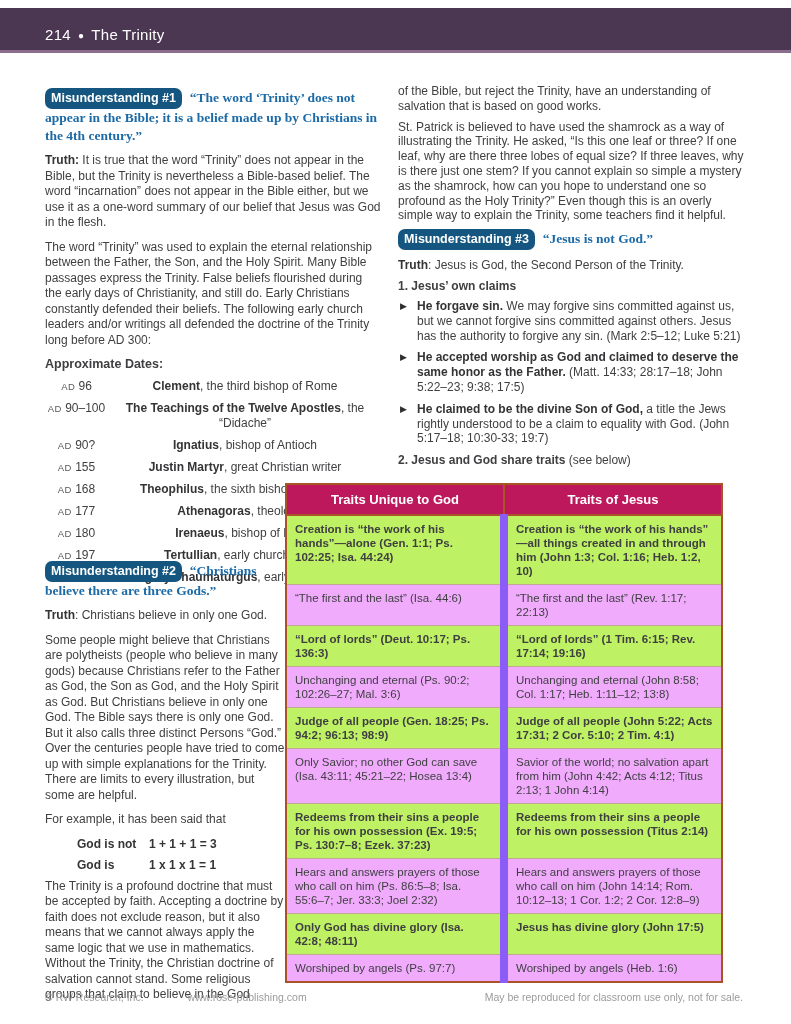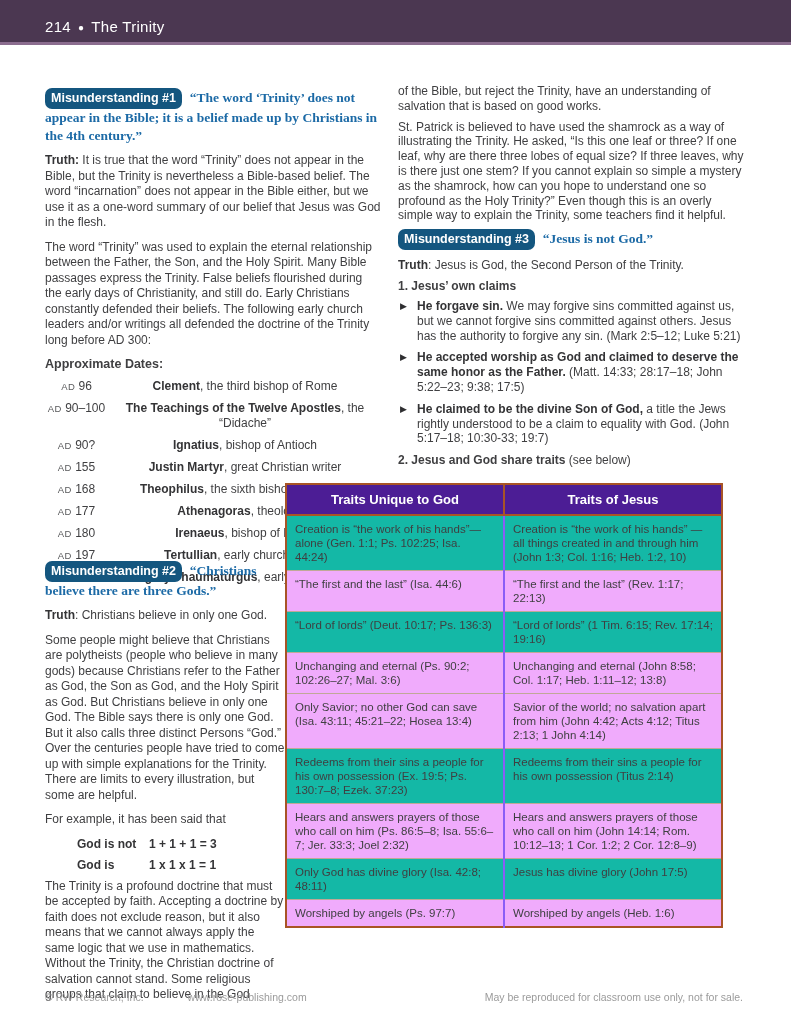--- a/index.html
+++ b/index.html
@@ -4,21 +4,21 @@
 <style>
   * { margin:0; padding:0; box-sizing:border-box; }
   html,body { background:#e8e8e8; }
   .page {
     position:relative; width:791px; height:1024px; background:#ffffff;
     font-family:"Liberation Sans", sans-serif; color:#3f3f41; overflow:hidden;
     margin:0 auto;
   }
   
   .topbar {
-    position:absolute; top:0; left:0; right:0; height:45px;
+    position:absolute; top:8px; left:0; right:0; height:45px;
     background:#4b3751; border-bottom:3px solid #8b6d8f;
     display:flex; align-items:flex-end; padding:2px 0 7px 45px;
     color:#ffffff; font-size:15px; letter-spacing:.3px;
   }
   .topbar .dot { font-size:10px; margin:0 7px 2px 7px; }
   
   p { font-size:12px; line-height:15.5px; margin-bottom:9px; }
   b { color:#343436; }
   .mis { margin-bottom:8px; font-size:13.5px; line-height:18px; font-weight:bold; }
   .mis-label {
@@ -47,31 +47,31 @@
   
   .eq { display:flex; padding-left:32px; font-size:12px; line-height:15px;
         font-weight:bold; color:#343436; margin-bottom:6px; }
   .eq-label { flex:none; width:72px; }
   
   .traits-table {
     position:absolute; left:285px; top:483px; width:438px;
     border-collapse:collapse; table-layout:fixed;
   }
   .traits-table th {
-    width:50%; background:#4c1d95; color:#ffffff; font-size:13px; font-weight:bold;
+    width:50%; background:#be185d; color:#ffffff; font-size:13px; font-weight:bold;
     padding:7px 4px; text-align:center; border:2px solid #a85426;
   }
   .traits-table th + th { border-left:2px solid #7d3f17; }
   .traits-table td {
     font-size:11.5px; line-height:14px; padding:6px 8px; vertical-align:top;
     border:1px solid #c0a897;
   }
   .traits-table { border:2px solid #a85426; }
-  .traits-table td + td { border-left:2px solid #8b5cf6; }
-  .traits-table tr.odd  td { background:#14b8a6; }
+  .traits-table td + td { border-left:8px solid #8b5cf6; }
+  .traits-table tr.odd  td { background:#bef264;font-weight:bold; }
   .traits-table tr.even td { background:#f0abfc; }
   
   .footer {
     position:absolute; left:45px; right:48px; top:991px;
     display:flex; font-size:10.5px; color:#9b9b9b;
   }
   .footer-site { margin-left:44px; }
   .footer-notice { margin-left:auto; }
 </style>
 </head>
@@ -209,20 +209,24 @@
           <td>“The first and the last” (Rev. 1:17; 22:13)</td>
         </tr>
       <tr class="odd">
           <td>“Lord of lords” (Deut. 10:17; Ps. 136:3)</td>
           <td>“Lord of lords” (1 Tim. 6:15; Rev. 17:14; 19:16)</td>
         </tr>
       <tr class="even">
           <td>Unchanging and eternal (Ps. 90:2; 102:26–27; Mal. 3:6)</td>
           <td>Unchanging and eternal (John 8:58; Col. 1:17; Heb. 1:11–12; 13:8)</td>
         </tr>
+      <tr class="odd">
+          <td>Judge of all people (Gen. 18:25; Ps. 94:2; 96:13; 98:9)</td>
+          <td>Judge of all people (John 5:22; Acts 17:31; 2 Cor. 5:10; 2 Tim. 4:1)</td>
+        </tr>
       <tr class="even">
           <td>Only Savior; no other God can save (Isa. 43:11; 45:21–22; Hosea 13:4)</td>
           <td>Savior of the world; no salvation apart from him (John 4:42; Acts 4:12; Titus 2:13; 1 John 4:14)</td>
         </tr>
       <tr class="odd">
           <td>Redeems from their sins a people for his own possession (Ex. 19:5; Ps. 130:7–8; Ezek. 37:23)</td>
           <td>Redeems from their sins a people for his own possession (Titus 2:14)</td>
         </tr>
       <tr class="even">
           <td>Hears and answers prayers of those who call on him (Ps. 86:5–8; Isa. 55:6–7; Jer. 33:3; Joel 2:32)</td>

